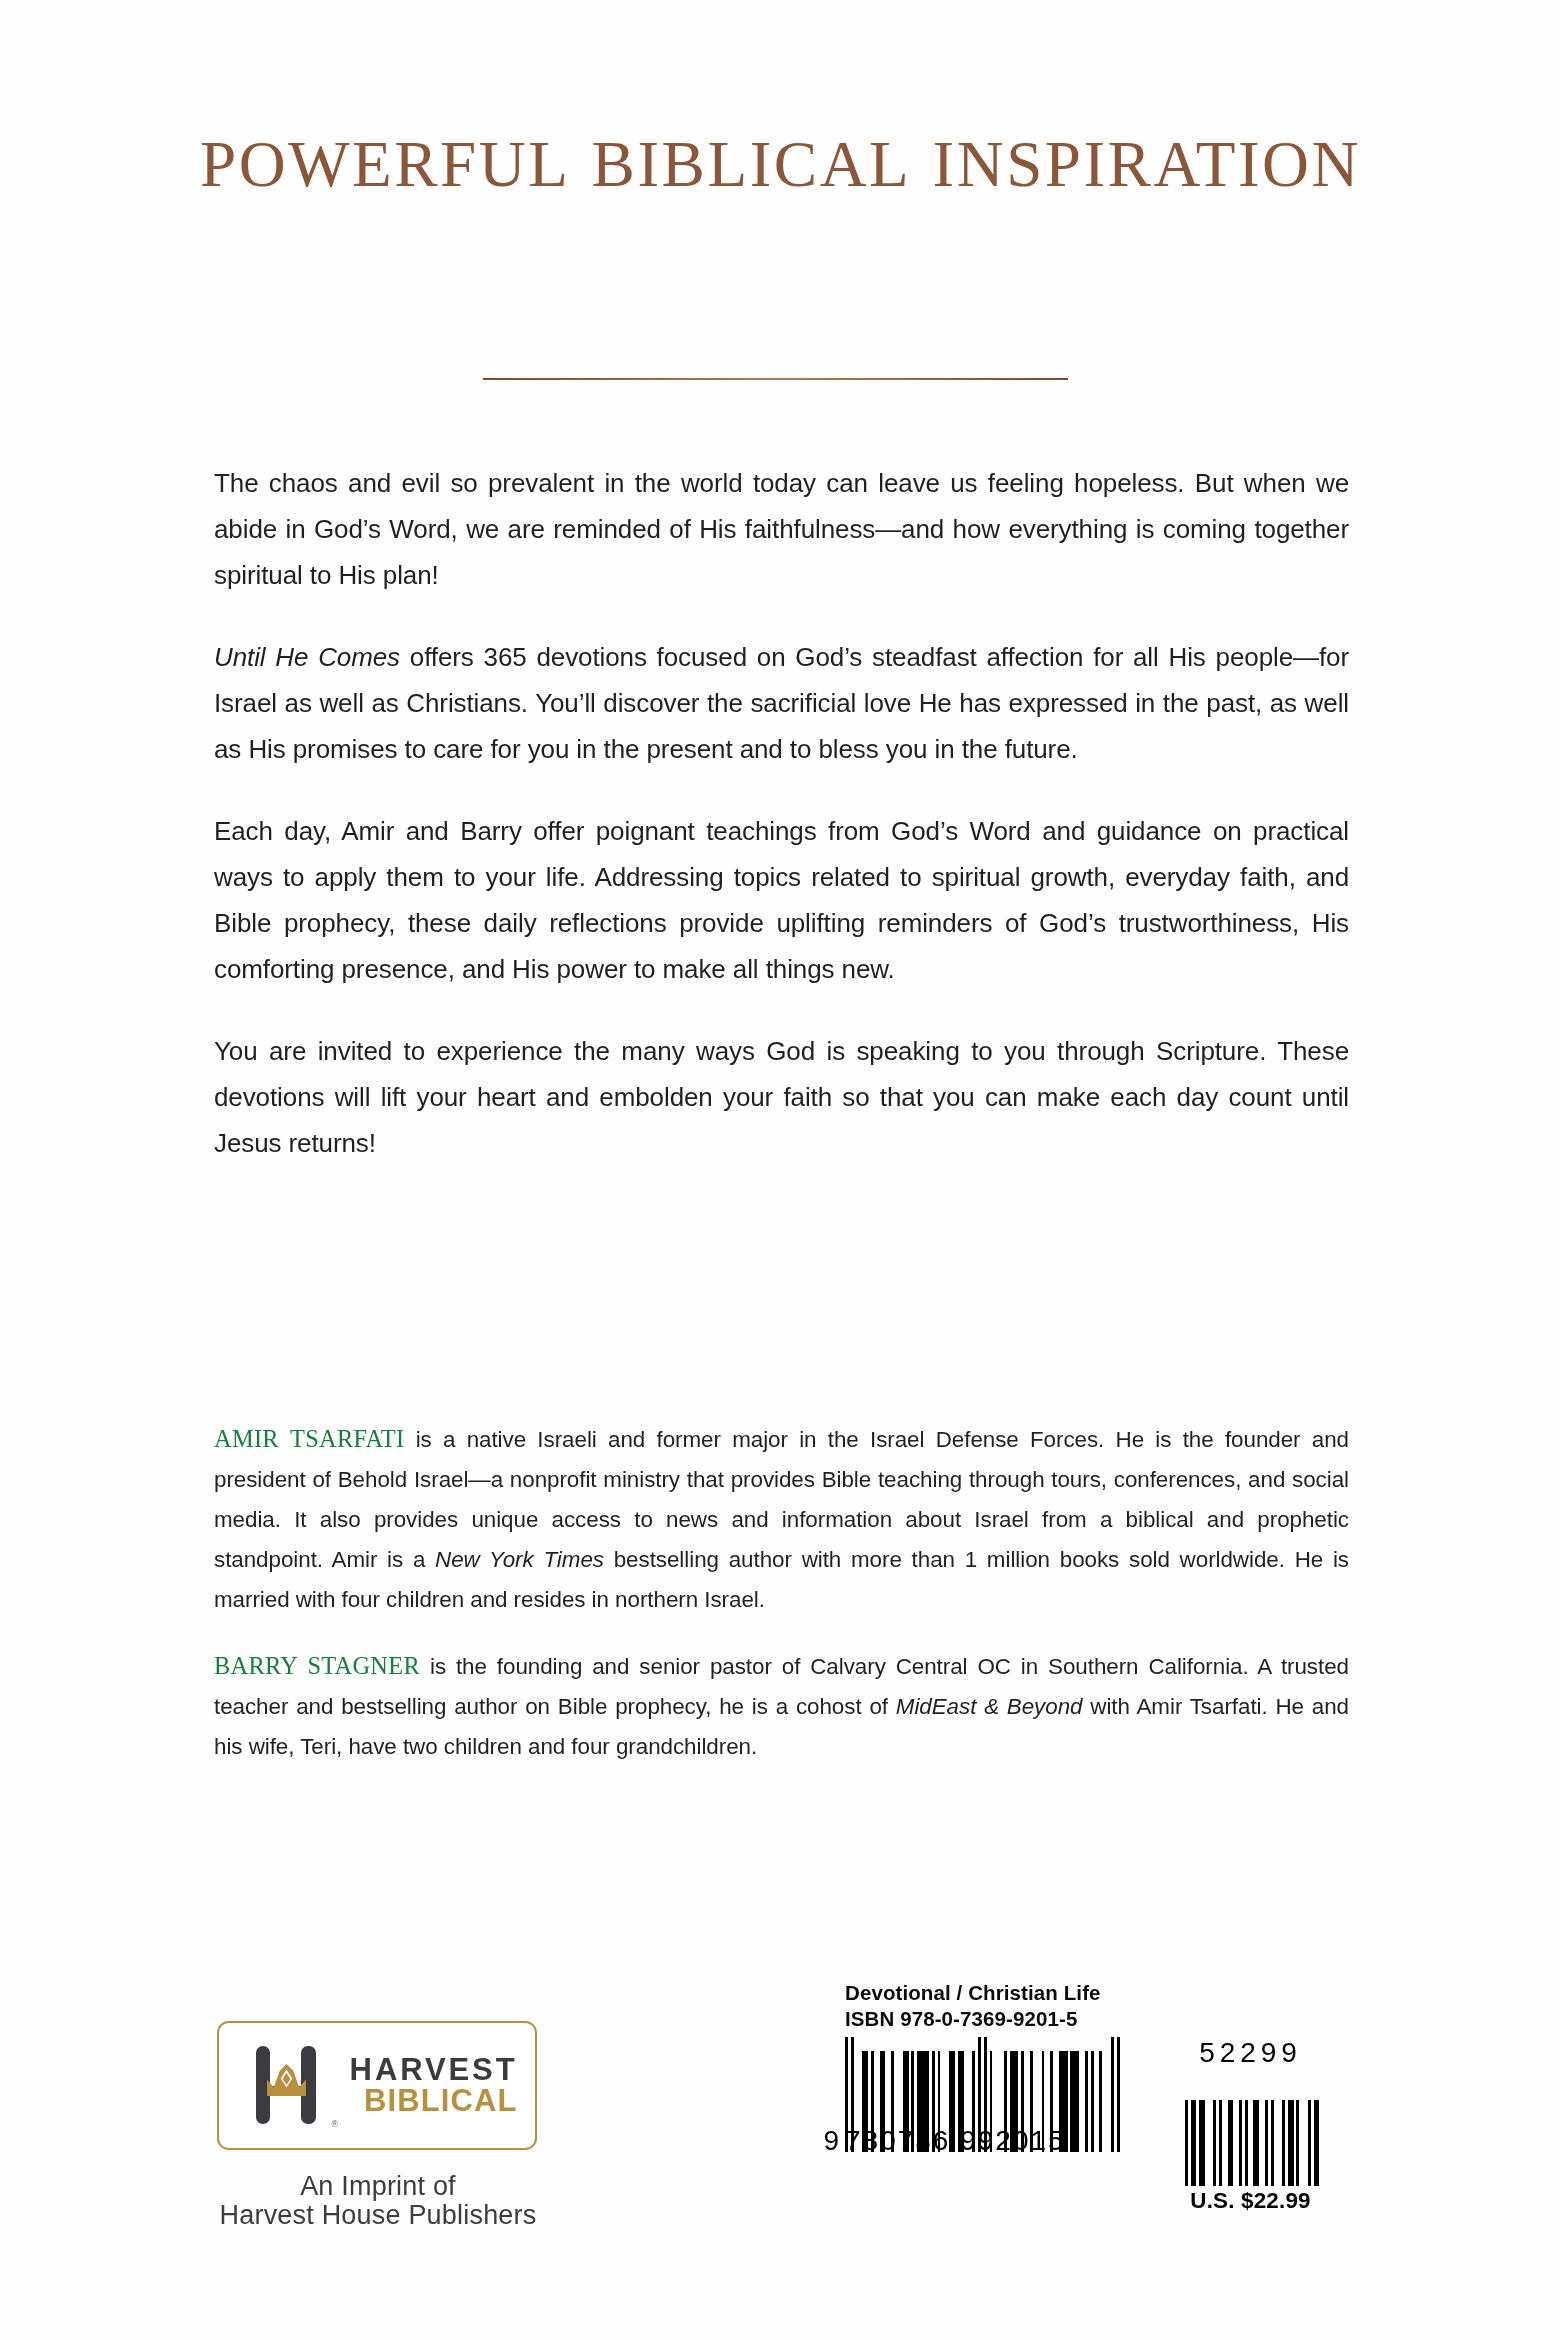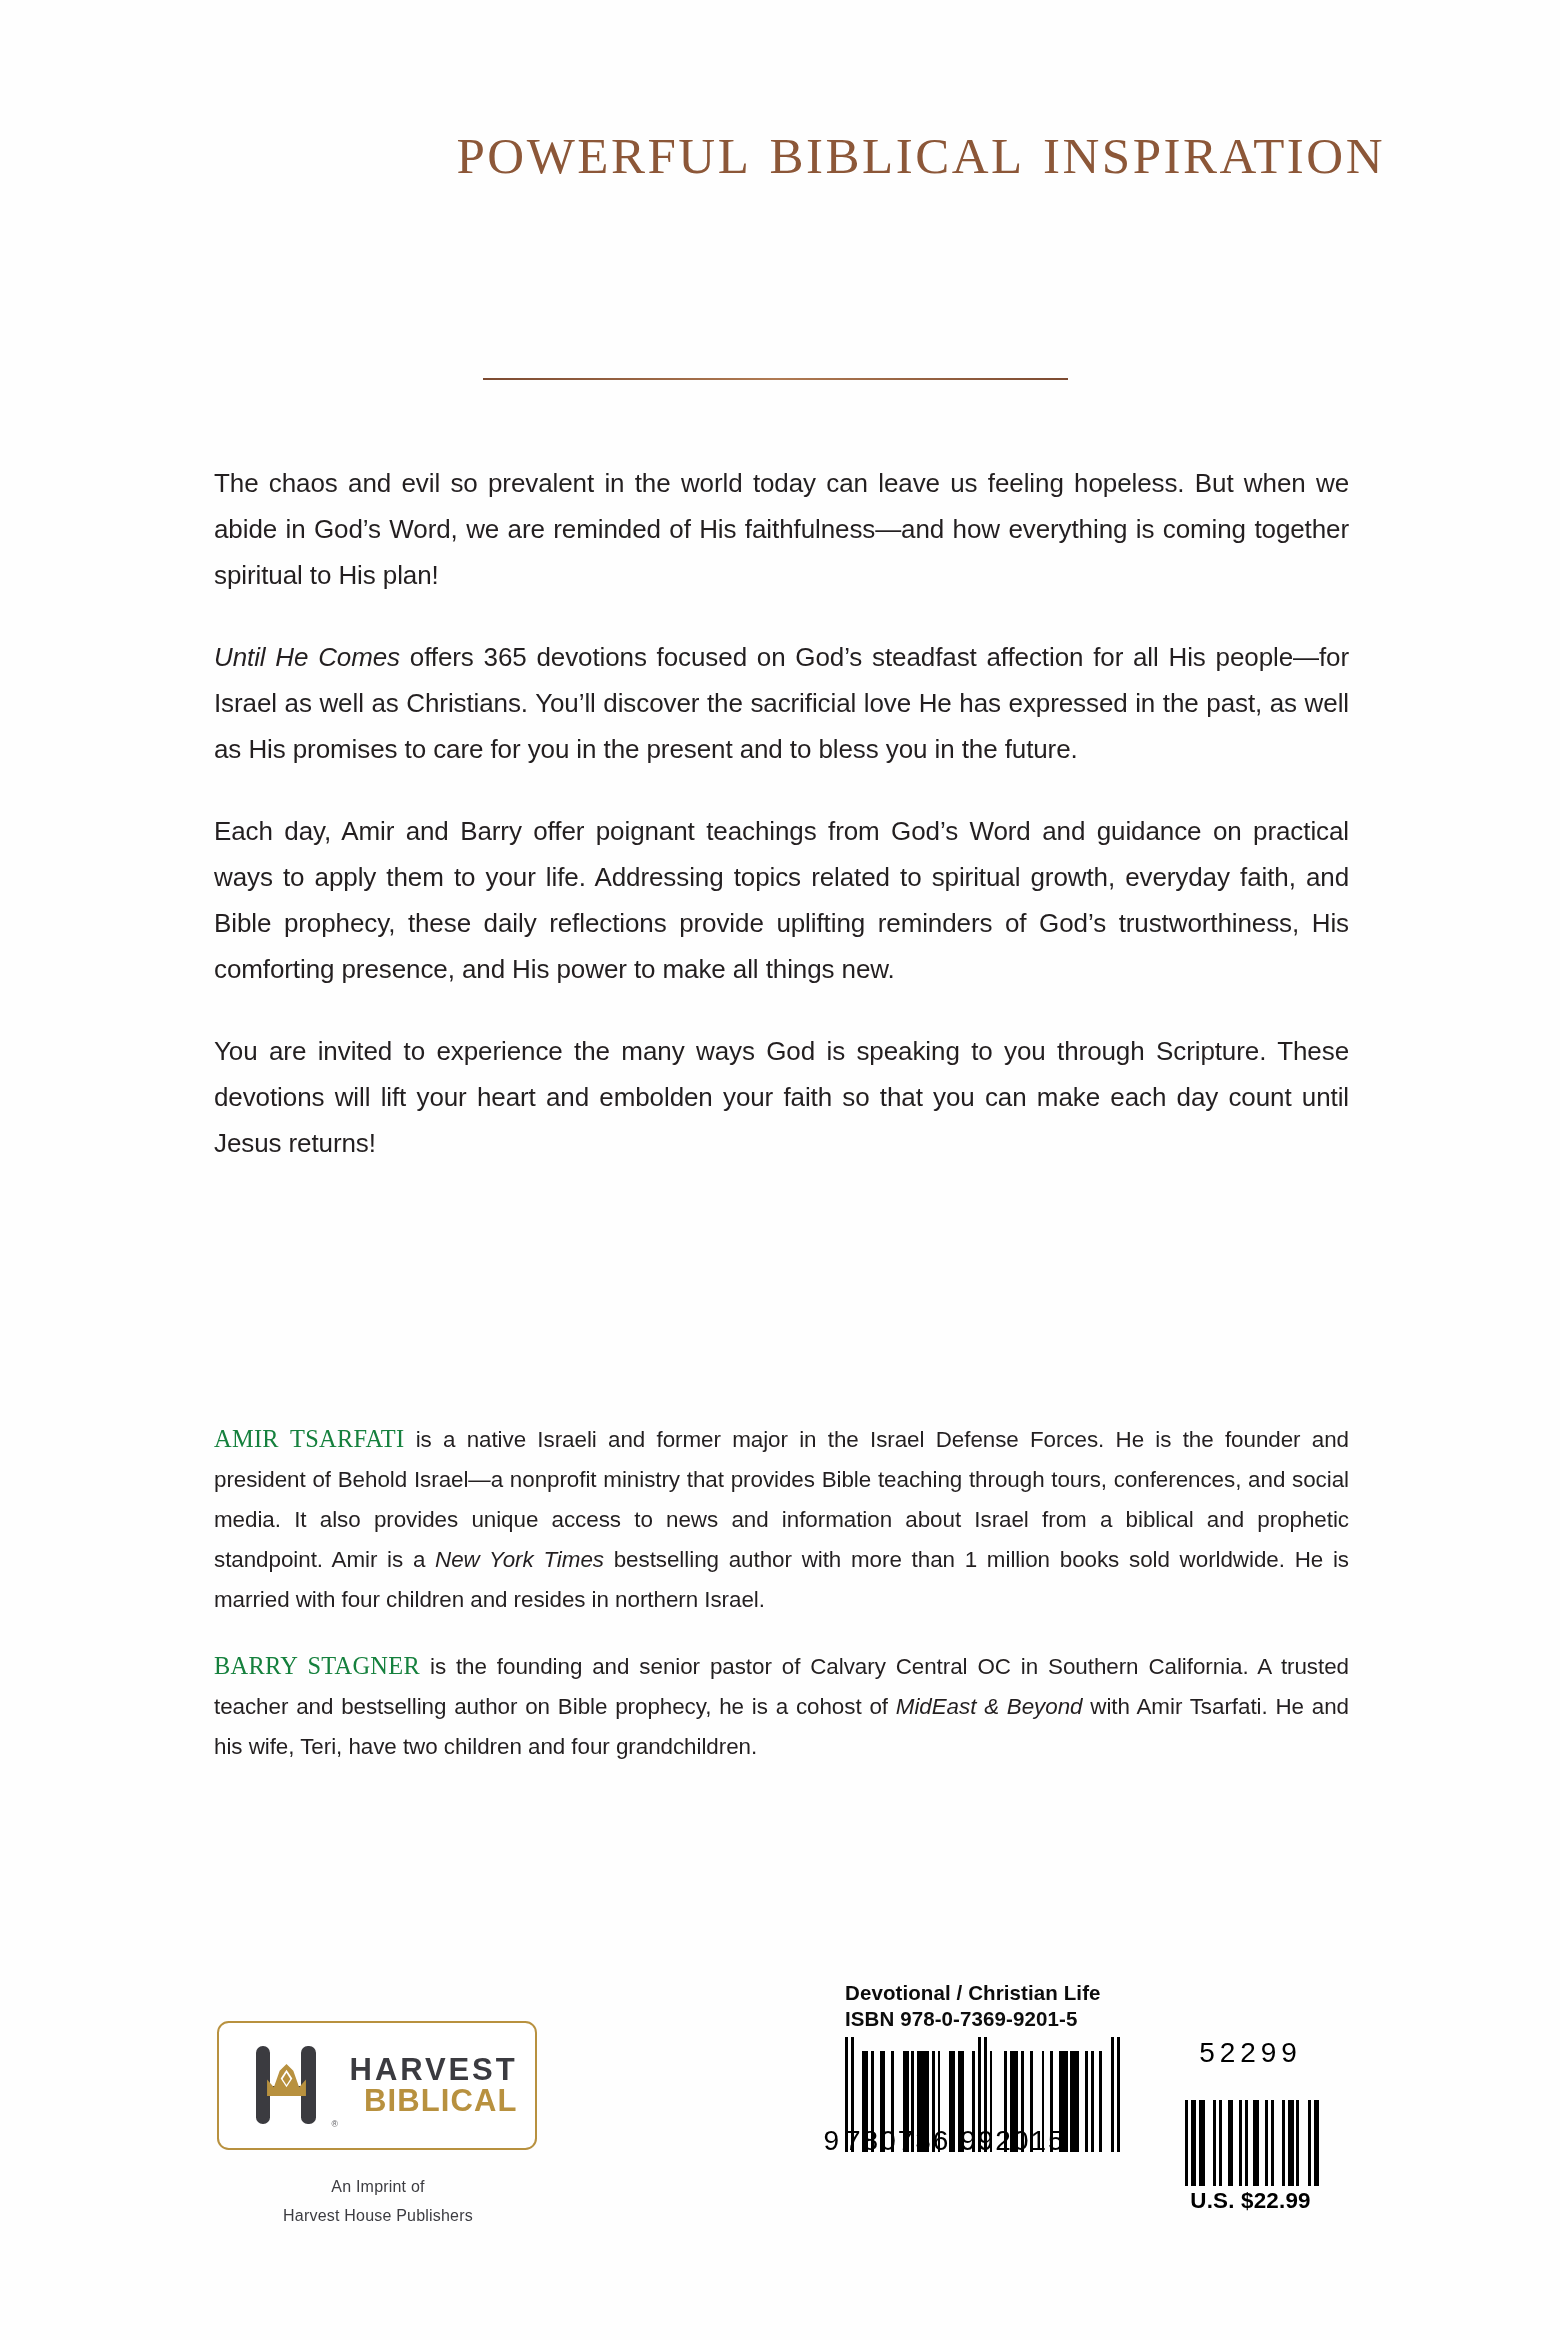--- a/index.html
+++ b/index.html
@@ -22,24 +22,24 @@
     background: #fefefe;
     box-sizing: border-box;
   }
 
   
   .headline {
     position: absolute;
     left: 176px;
     top: 125px;
     width: 1209px;
-    text-align: right;
+    text-align: center;
     color: #8c5738;
     font-family: "Liberation Serif", serif;
-    font-size: 51px;
+    font-size: 65px;
     line-height: 1.22;
     letter-spacing: 2.5px;
     font-weight: 400;
     word-spacing: 4.9px;
   }
   .headline .hl-line {
     display: block;
     white-space: nowrap;
   }
 
@@ -166,21 +166,21 @@
   .logo-prophecy {
     display: block;
     font-size: 31px;
     font-weight: bold;
     color: #b8913f;
     letter-spacing: 1.1px;
   }
   .imprint {
     margin-top: 21.5px;
     color: #3c3c41;
-    font-size: 16px;
+    font-size: 27px;
     line-height: 29px;
     letter-spacing: 0.2px;
   }
 
   
   .barcode-block {
     position: absolute;
     left: 845px;
     top: 1980px;
     width: 488px;

